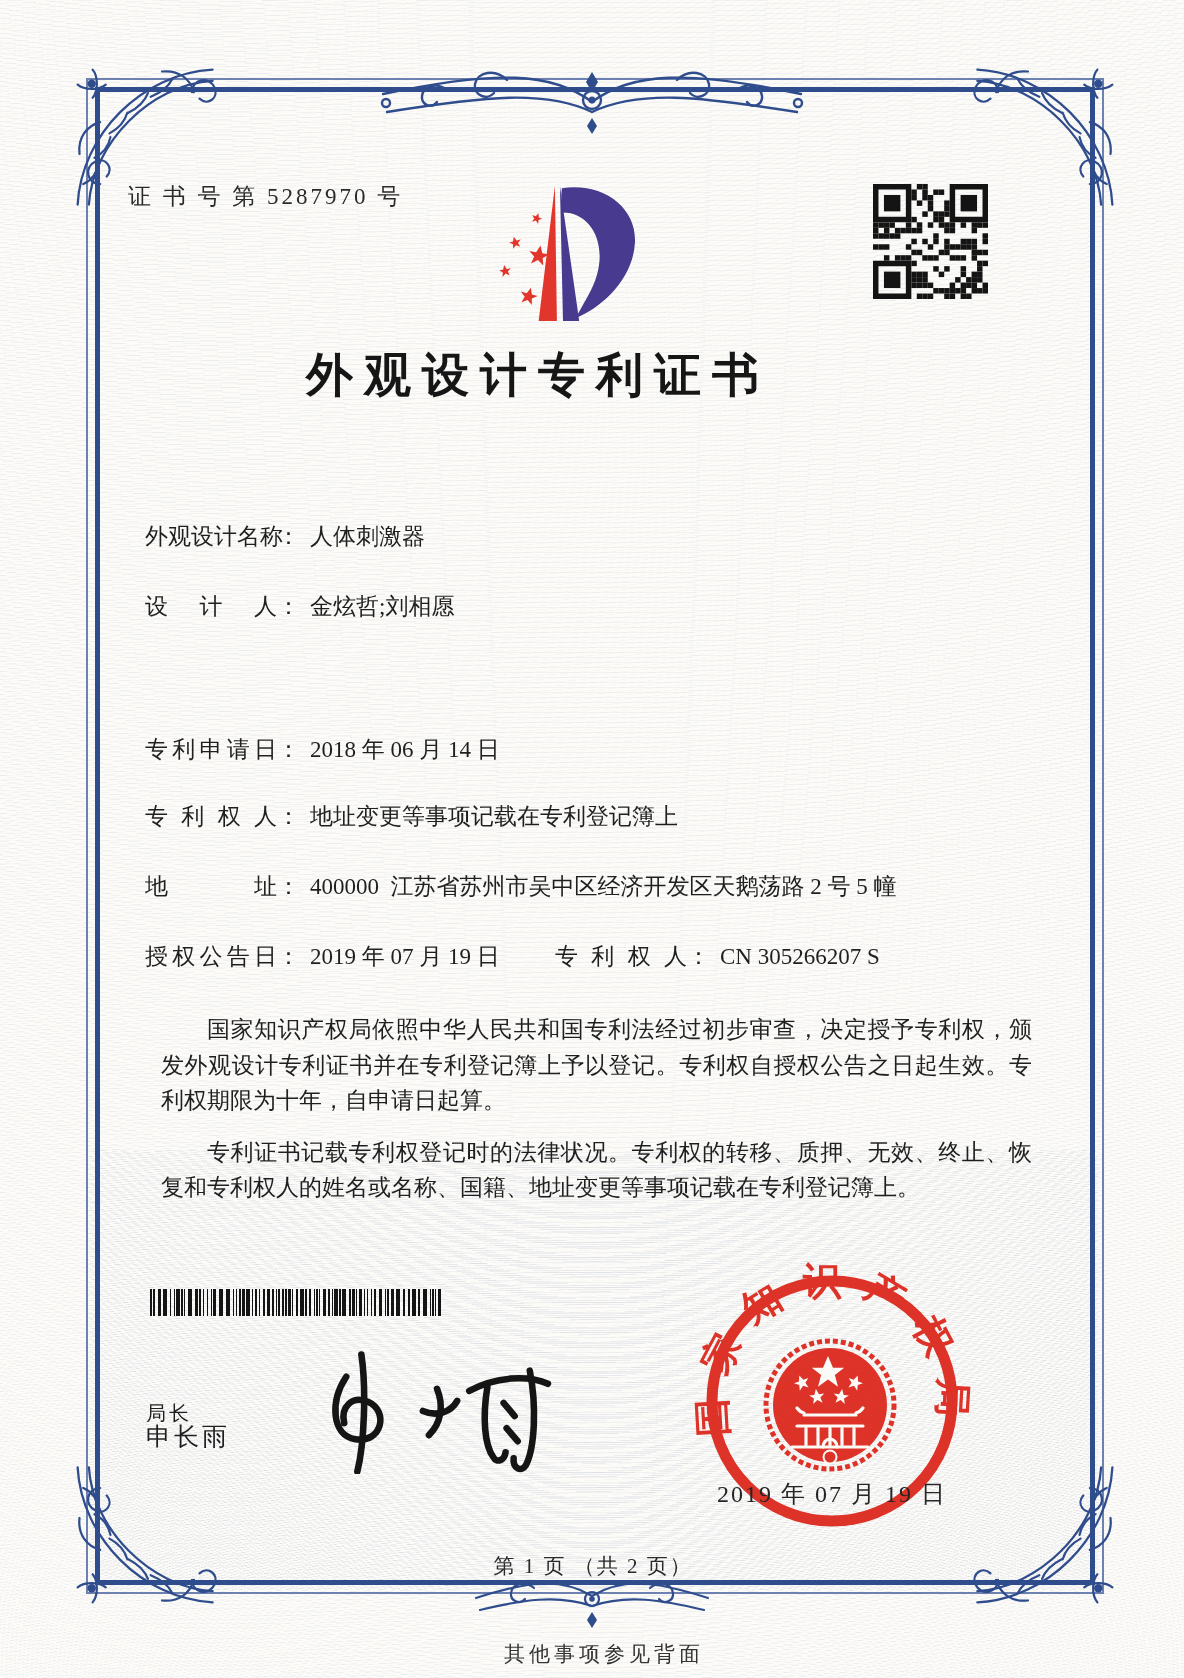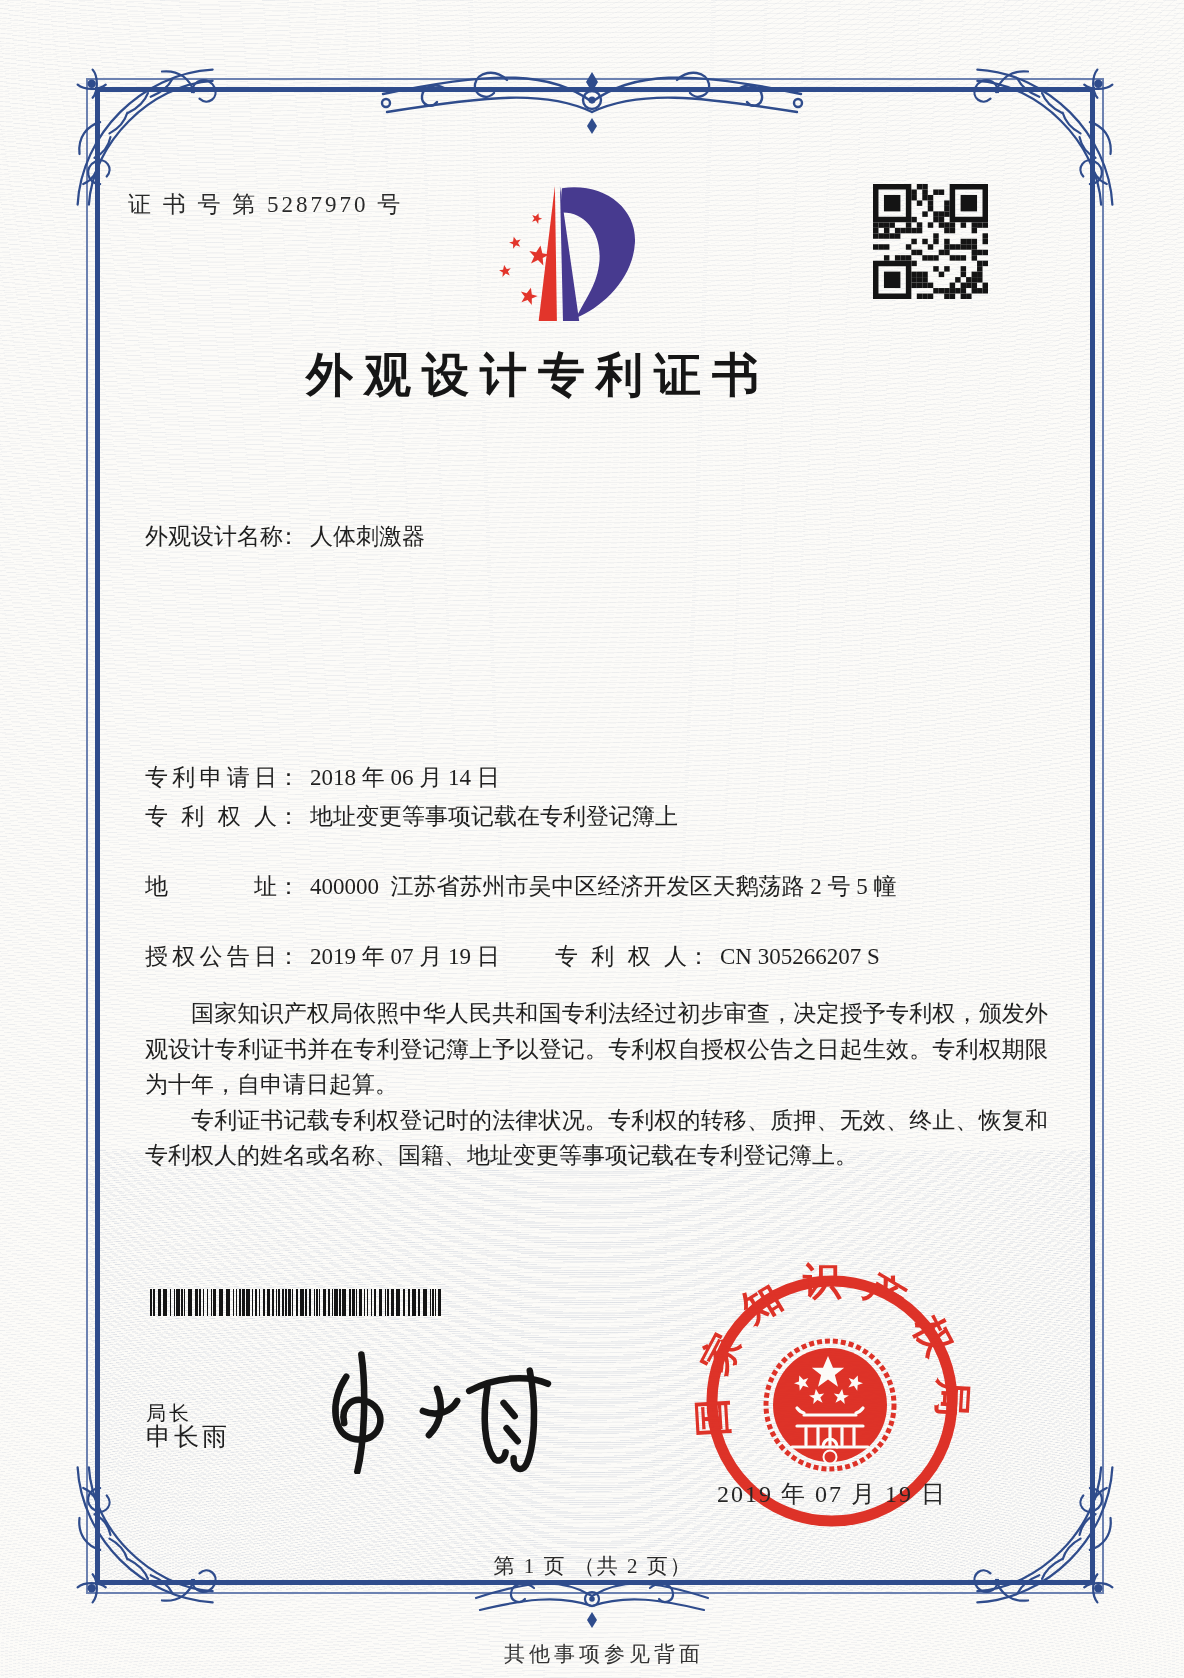--- a/index.html
+++ b/index.html
@@ -28,31 +28,31 @@
   .frame-outer{position:absolute;left:86px;right:80px;top:78px;bottom:84px;border:2px solid #6d82b1;z-index:1;}
   .frame-inner{position:absolute;left:95px;right:89px;top:87px;bottom:93px;border:5px solid var(--border-blue);z-index:1;}
   .corner{position:absolute;width:150px;height:150px;z-index:2;color:var(--border-blue);}
   .corner.tl{left:72px;top:64px;}
   .corner.tr{right:66px;top:64px;transform:scaleX(-1);}
   .corner.bl{left:72px;bottom:70px;transform:scaleY(-1);}
   .corner.br{right:66px;bottom:70px;transform:scale(-1,-1);}
   .ornament-top{position:absolute;left:377px;top:60px;width:430px;height:78px;z-index:2;color:var(--border-blue);}
   .ornament-bottom{position:absolute;left:472px;top:1566px;width:240px;height:64px;z-index:2;color:var(--border-blue);}
   .abs{position:absolute;z-index:3;}
-  .cert-no{left:128px;top:181px;font-size:23px;letter-spacing:3px;white-space:pre;color:#2a2a2a;margin-top:8px;}
+  .cert-no{left:128px;top:181px;font-size:23px;letter-spacing:3px;white-space:pre;color:#2a2a2a;}
   .logo{left:488px;top:182px;width:152px;height:142px;}
   .qr{left:873px;top:184px;width:115px;height:115px;}
   .title{left:0;width:1076px;top:344px;text-align:center;font-size:47px;font-weight:700;letter-spacing:11px;color:#161616;}
   .field{left:145px;width:910px;font-size:23px;white-space:nowrap;margin-top:38px;}
   .field-label{display:inline-block;width:132px;text-align:justify;text-align-last:justify;vertical-align:bottom;}
   .field-colon{display:inline-block;margin-right:10px;}
   .field-value{white-space:pre-wrap;}
   .grant2{position:absolute;left:410px;top:0;}
   .paras{left:145px;width:903px;top:996px;font-size:23px;line-height:35.5px;text-align:justify;}
-  .paras p{margin:0;text-indent:2em;}
+  .paras p{margin:16px;text-indent:2em;}
   .barcode{left:150px;top:1289px;width:296px;height:27px;}
   .signature{left:316px;top:1350px;width:242px;height:124px;}
   .director-title{left:146px;top:1400px;font-size:20px;letter-spacing:3px;}
   .director-name{left:146px;top:1420px;font-size:25px;letter-spacing:3px;}
   .seal{left:692px;top:1261px;width:280px;height:280px;z-index:4;opacity:0.96;}
   .seal-date{left:695px;width:274px;top:1478px;text-align:center;font-size:24px;letter-spacing:2px;z-index:5;color:#262626;}
   .page-info{left:40px;width:1106px;top:1552px;text-align:center;font-size:21px;letter-spacing:2px;color:#2a2a2a;}
   .back-note{left:12px;width:1184px;top:1640px;text-align:center;font-size:21px;letter-spacing:4px;color:#333;}
   svg{display:block;}
 </style>
@@ -284,21 +284,24 @@
       <path d="M0,77h38.5v38.5h-38.5z M5.5,82.5v27.5h27.5v-27.5z" fill-rule="evenodd"></path>
       <rect x="11" y="88" width="16.5" height="16.5"></rect>
     </g>
   </svg>
 
   <div class="abs title">外观设计专利证书</div>
 
   <div class="abs field" style="top:483px">
     <span class="field-label">外观设计名称</span><span class="field-colon">：</span><span class="field-value">人体刺激器</span>
   </div>
-  <div class="abs field" style="top:724px">
+  <div class="abs field" style="top:553px">
+    <span class="field-label">设计人</span><span class="field-colon">：</span><span class="field-value">金炫哲;刘相愿</span>
+  </div>
+  <div class="abs field" style="top:696px">
     <span class="field-label">专利申请日</span><span class="field-colon">：</span><span class="field-value">2018 年 06 月 14 日</span>
   </div>
   <div class="abs field" style="top:763px">
     <span class="field-label">专利权人</span><span class="field-colon">：</span><span class="field-value">地址变更等事项记载在专利登记簿上</span>
   </div>
   <div class="abs field" style="top:833px">
     <span class="field-label">地址</span><span class="field-colon">：</span><span class="field-value">400000  江苏省苏州市吴中区经济开发区天鹅荡路 2 号 5 幢</span>
   </div>
   <div class="abs field" style="top:903px;position:absolute">
     <span class="field-label">授权公告日</span><span class="field-colon">：</span><span class="field-value">2019 年 07 月 19 日</span>

